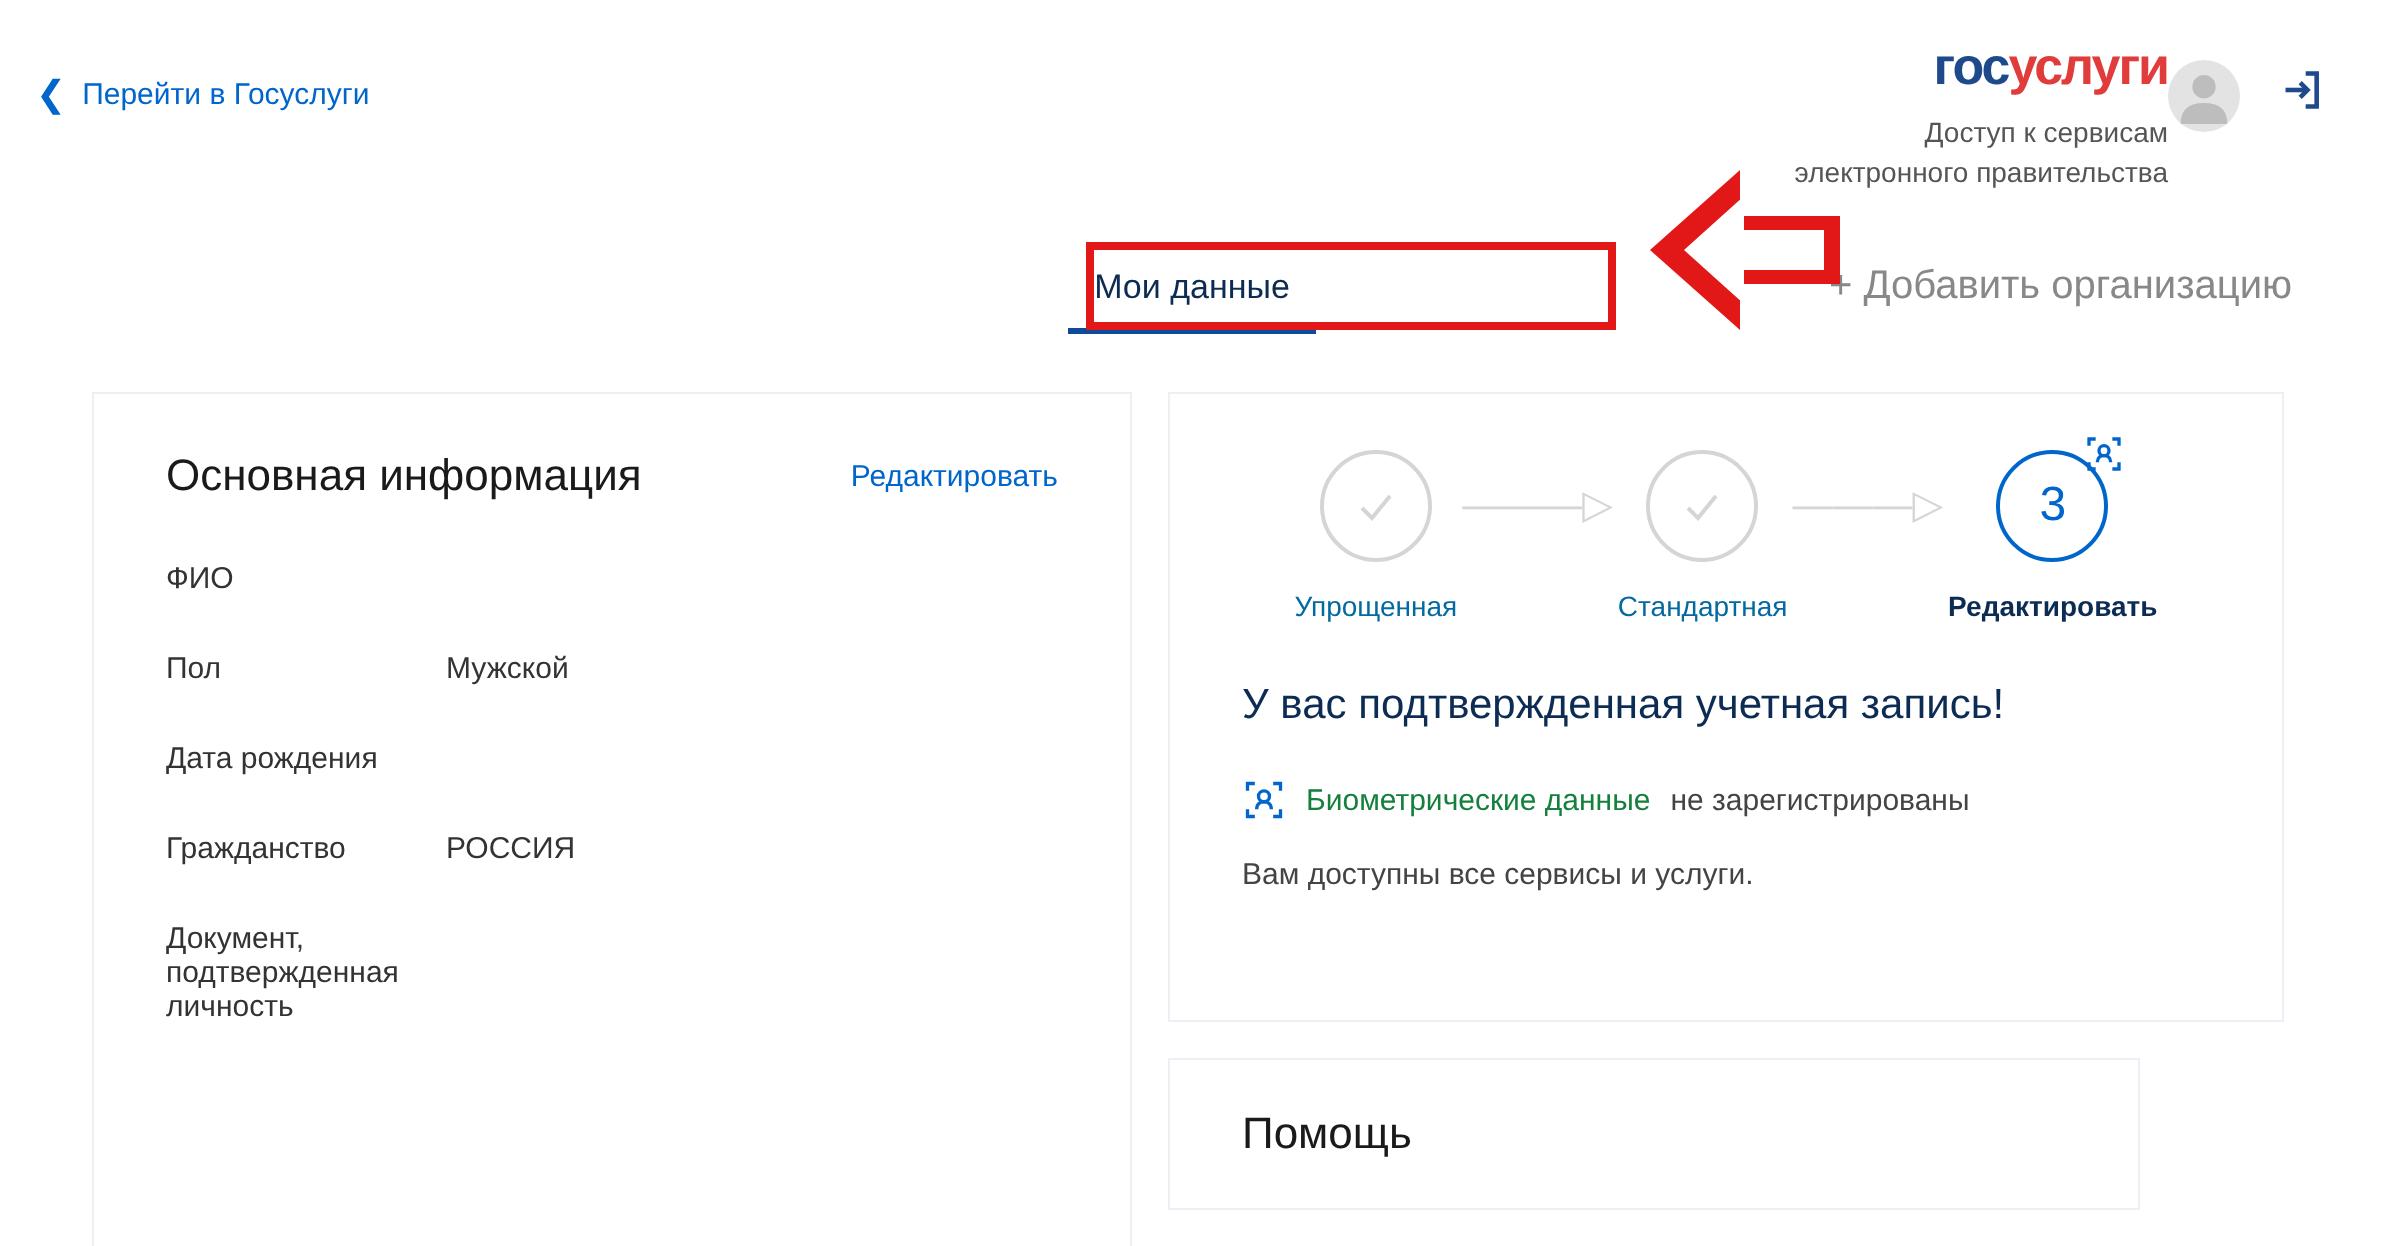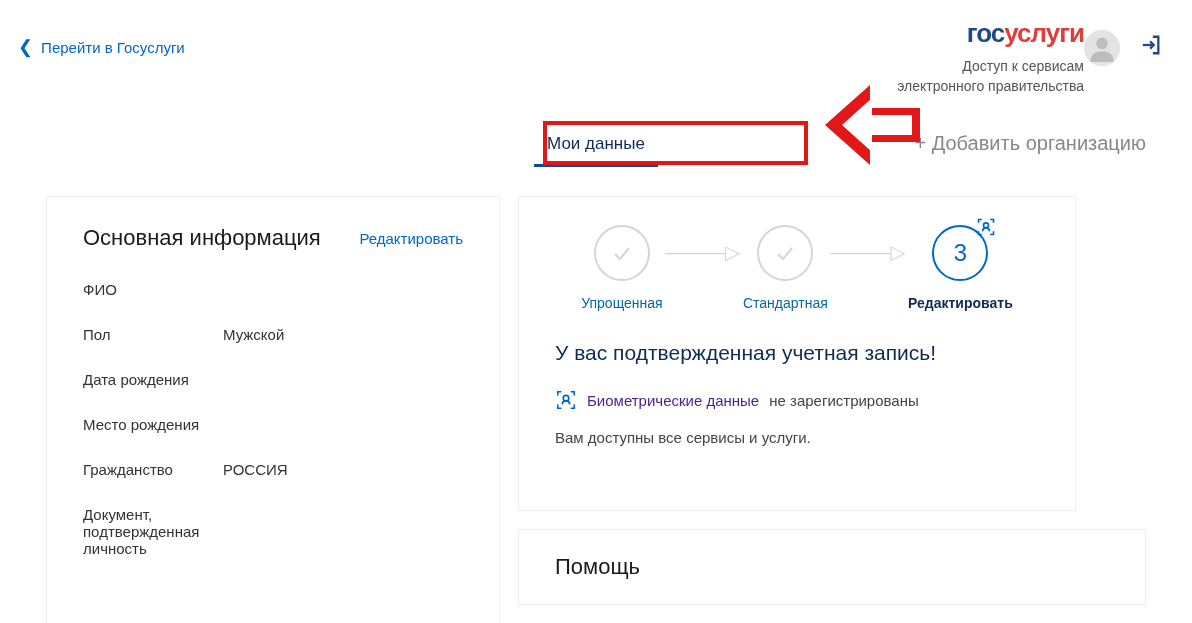--- a/index.html
+++ b/index.html
@@ -127,21 +127,21 @@
     }
     .card-left {
       width: 520px;
       height: 430px;
     }
     .card-right-top {
       width: 558px;
       height: 315px;
     }
     .card-right-bottom {
-      width: 628px;
+      width: 486px;
       margin-top: 18px;
       padding: 24px 36px;
     }
     .right-col { display: flex; flex-direction: column; }
     .card-header {
       display: flex;
       justify-content: space-between;
       align-items: center;
       margin-bottom: 30px;
     }
@@ -223,21 +223,21 @@
       margin: 30px 0 24px 0;
     }
     .biometric-row {
       display: flex;
       align-items: center;
       gap: 10px;
       font-size: 15px;
       margin-bottom: 18px;
     }
     .bio-icon { color: #0066cc; }
-    .bio-link { color: #4c1d95; }
+    .bio-link { color: #15803d; }
     .bio-text { color: #444; }
     .services-text {
       font-size: 15px;
       color: #444;
     }
     .help-title {
       font-size: 22px;
       color: #1a1a1a;
     }
   </style>
@@ -301,24 +301,20 @@
     <div class="info-row">
       <div class="info-label">ФИО</div>
       <div class="info-value"></div>
     </div>
     <div class="info-row">
       <div class="info-label">Пол</div>
       <div class="info-value">Мужской</div>
     </div>
     <div class="info-row">
       <div class="info-label">Дата рождения</div>
-      <div class="info-value"></div>
-    </div>
-    <div class="info-row">
-      <div class="info-label">Место рождения</div>
       <div class="info-value"></div>
     </div>
     <div class="info-row">
       <div class="info-label">Гражданство</div>
       <div class="info-value">РОССИЯ</div>
     </div>
     <div class="info-row">
       <div class="info-label" style="width:180px">Документ, подтвержденная личность</div>
       <div class="info-value"></div>
     </div>

